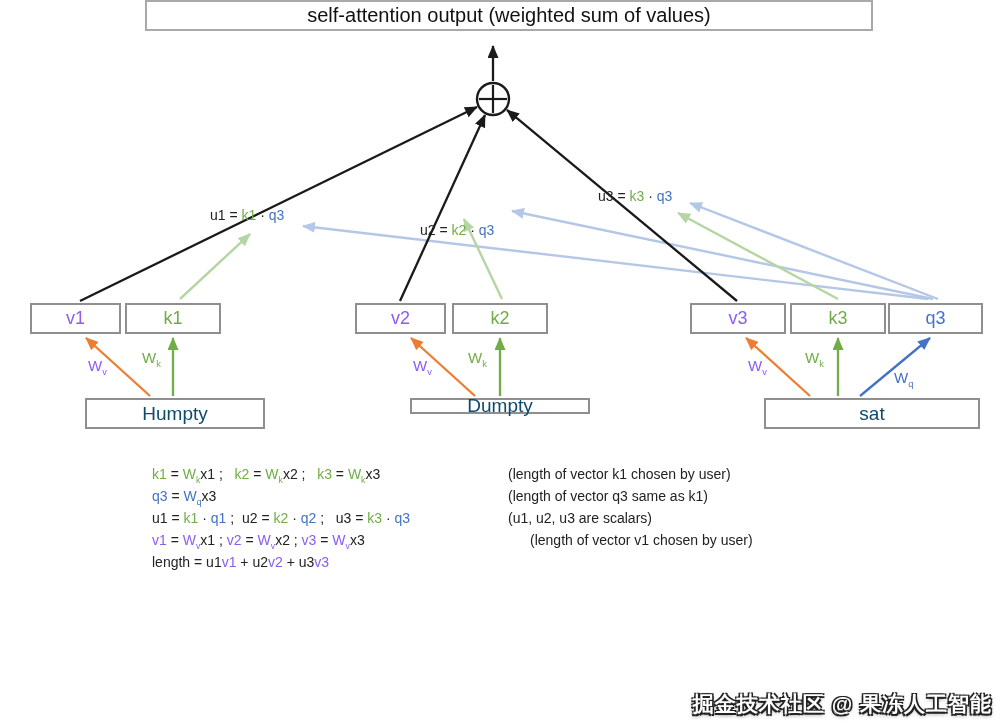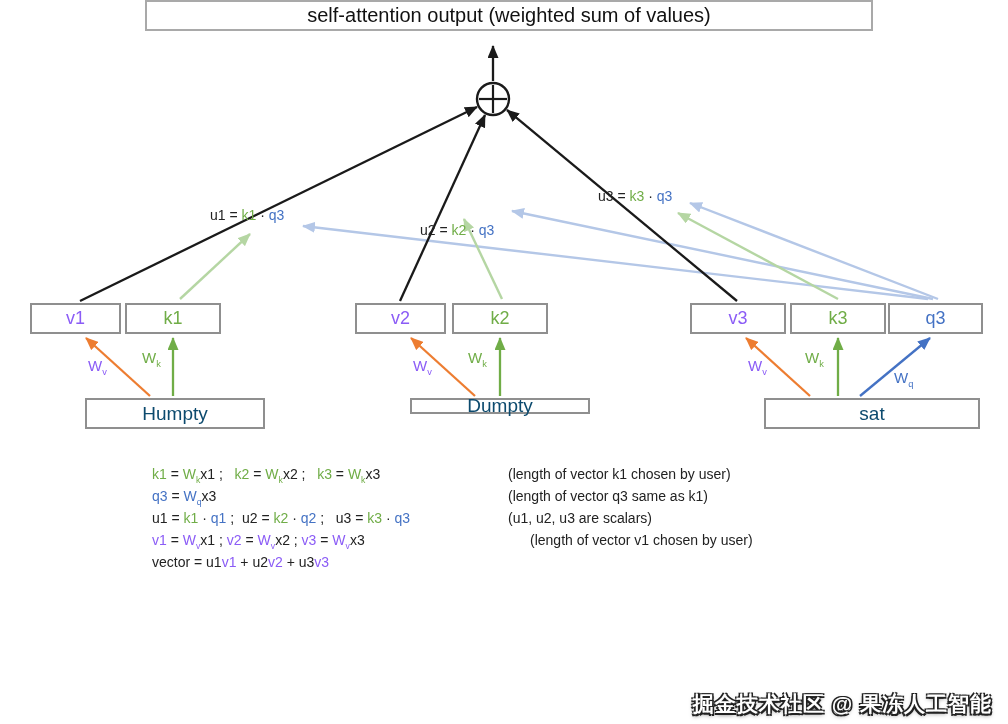--- a/index.html
+++ b/index.html
@@ -131,17 +131,17 @@
 
   <div class="formula" style="left:152px; top:488px;"><span class="c-blue">q3</span><span class="c-black"> = </span><span class="c-blue">W</span><sub class="c-blue">q</sub><span class="c-black">x3</span></div>
   <div class="formula" style="left:508px; top:488px;">(length of vector q3 same as k1)</div>
 
   <div class="formula" style="left:152px; top:510px;"><span class="c-black">u1 = </span><span class="c-green">k1</span><span class="c-black"> · </span><span class="c-blue">q1</span><span class="c-black"> ;  </span><span class="c-black">u2 = </span><span class="c-green">k2</span><span class="c-black"> · </span><span class="c-blue">q2</span><span class="c-black"> ;   </span><span class="c-black">u3 = </span><span class="c-green">k3</span><span class="c-black"> · </span><span class="c-blue">q3</span></div>
   <div class="formula" style="left:508px; top:510px;">(u1, u2, u3 are scalars)</div>
 
   <div class="formula" style="left:152px; top:532px;"><span class="c-orange">v1</span><span class="c-black"> = </span><span class="c-orange">W</span><sub class="c-orange">v</sub><span class="c-black">x1 ; </span><span class="c-orange">v2</span><span class="c-black"> = </span><span class="c-orange">W</span><sub class="c-orange">v</sub><span class="c-black">x2 ; </span><span class="c-orange">v3</span><span class="c-black"> = </span><span class="c-orange">W</span><sub class="c-orange">v</sub><span class="c-black">x3</span></div>
   <div class="formula" style="left:508px; top:532px;margin-left:22px;">(length of vector v1 chosen by user)</div>
 
-  <div class="formula" style="left:152px; top:554px;"><span class="c-black">vector = u1</span><span class="c-orange">v1</span><span class="c-black"> + u2</span><span class="c-orange">v2</span><span class="c-black"> + u3</span><span class="c-orange">v3</span></div>
+  <div class="formula" style="left:152px; top:554px;"><span class="c-black">length = u1</span><span class="c-orange">v1</span><span class="c-black"> + u2</span><span class="c-orange">v2</span><span class="c-black"> + u3</span><span class="c-orange">v3</span></div>
 
   <div class="watermark">掘金技术社区 @ 果冻人工智能</div>
 
 </div>
 
 </body></html>

